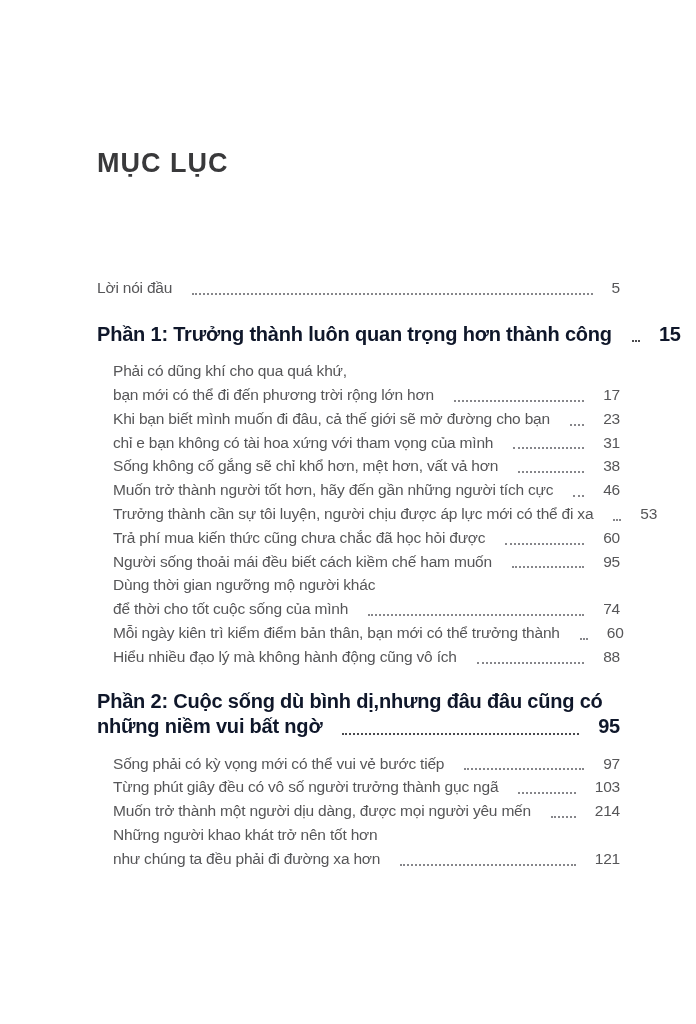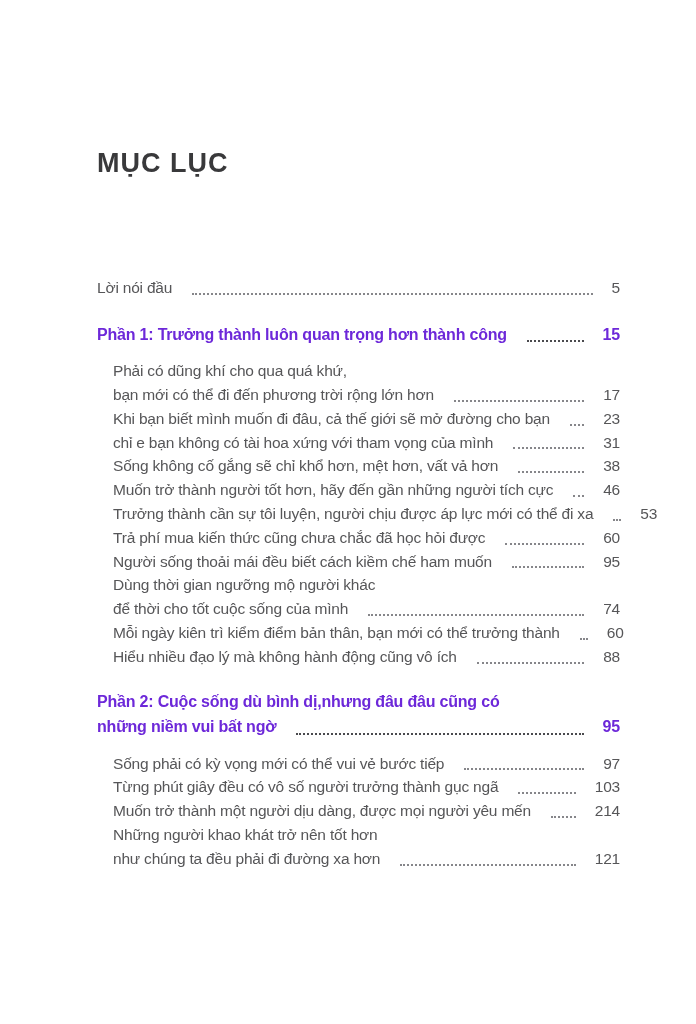--- a/index.html
+++ b/index.html
@@ -38,24 +38,24 @@
     min-width: 8px;
     height: 0;
     align-self: flex-end;
     margin: 0 3px 5px 4px;
     border-bottom: 2px dotted #86868a;
   }
   .row .pg { flex: 0 0 auto; white-space: nowrap; }
   .preface { margin-bottom: 22px; }
   .section-heading { margin: 0 0 12px 0; }
   .section-heading .row {
-    font-size: 16px;
+    font-size: 20px;
     line-height: 25.5px;
     font-weight: bold;
-    color: #6d28d9;
+    color: #0f172a;
     letter-spacing: -0.2px;
   }
   .section-heading .row .leader {
     border-bottom: 2.5px dotted #4a4a4e;
     margin-bottom: 5px;
   }
   .entries { padding-left: 16px; margin: 4px 0 20px 0; }
 </style>
 </head>
 <body>

